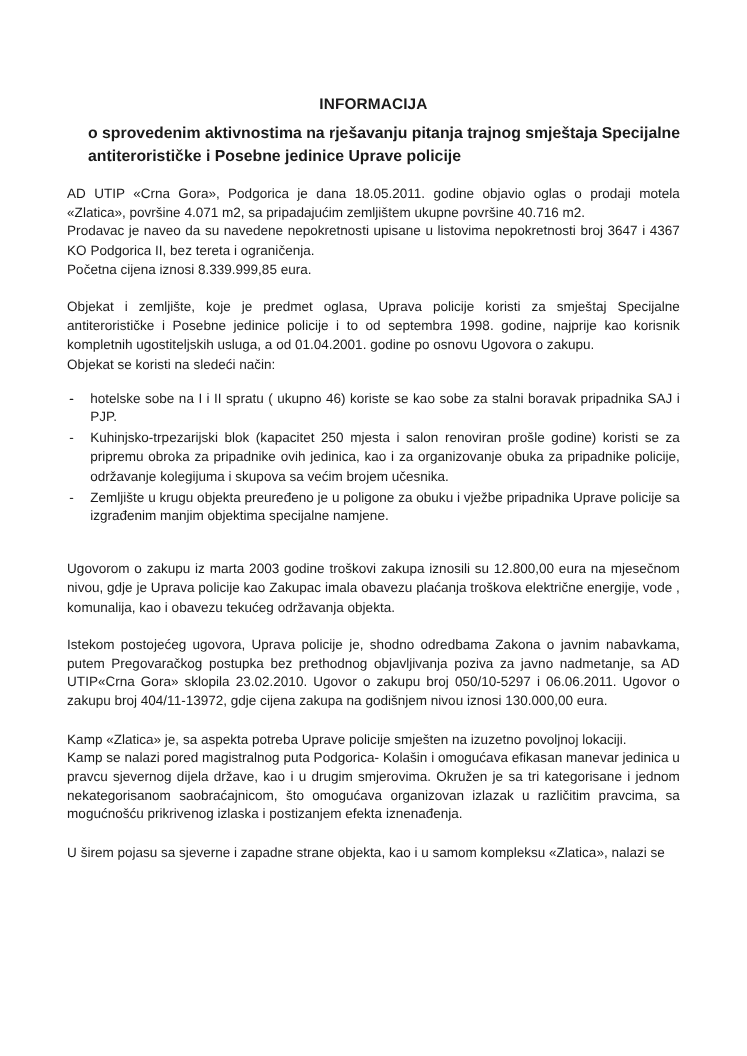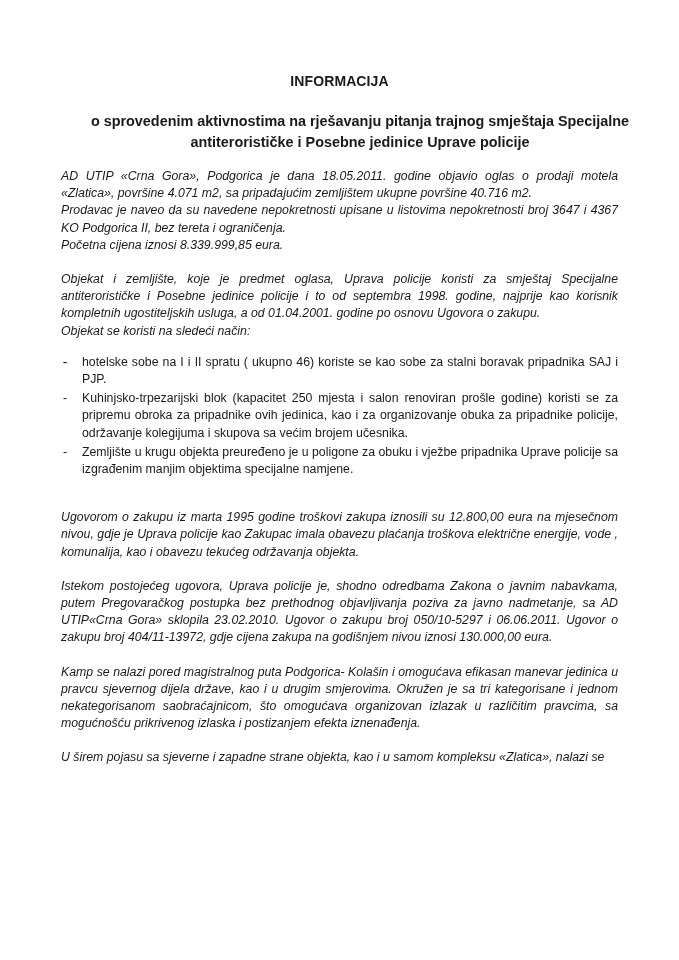--- a/index.html
+++ b/index.html
@@ -3,32 +3,32 @@
 <meta charset="utf-8">
 <style>
   html, body { margin: 0; padding: 0; background: #ffffff; }
   body { width: 679px; height: 960px; overflow: hidden; position: relative; }
   .page {
     position: absolute; left: 0; top: 0; width: 679px; height: 960px;
     background: #ffffff; color: #1a1a1a;
     font-family: "Liberation Sans", "DejaVu Sans", sans-serif;
   }
   .title {
-    position: absolute; top: 73px; left: 0; width: 679px; text-align: center;
+    position: absolute; top: 86px; left: 0; width: 679px; text-align: center;
     font-weight: bold; font-size: 14px; letter-spacing: 0.1px;
   }
   .subtitle {
-    position: absolute; top: 111px; left: 80px; width: 560px; text-align: center;
+    position: absolute; top: 111px; left: 80px; width: 560px; text-align: left;
     font-weight: bold; font-size: 14.4px; line-height: 21px;
   }
   .body {
     position: absolute; left: 61px; width: 557px; top: 168px;
     font-size: 12.3px; line-height: 17.2px;
   }
-  .p { margin: 0; text-align: justify; font-style: italic; }
+  .p { margin: 0; text-align: justify; }
   .p.left { text-align: left; }
   .gap { height: 17px; }
   .list { margin: 14px 0 14px 0; padding: 0; list-style: none; }
   .list li { position: relative; padding-left: 21px; text-align: justify; margin-bottom: 2px; }
   .list li .dash { position: absolute; left: 2px; top: 0; }
 </style>
 </head>
 <body>
 
 <div class="page">
@@ -46,23 +46,24 @@
       <p class="p">Objekat i zemljište, koje je predmet oglasa, Uprava policije koristi za smještaj Specijalne antiterorističke i Posebne jedinice policije i to od septembra 1998. godine, najprije kao korisnik kompletnih ugostiteljskih usluga, a od 01.04.2001. godine po osnovu Ugovora o zakupu.</p>
       <p class="p left">Objekat se koristi na sledeći način:</p>
     </div>
     <ul class="list">
       <li><span class="dash">-</span></li>
       <li><span class="dash">-</span><span>hotelske sobe na I i II spratu ( ukupno 46) koriste se kao sobe za stalni boravak pripadnika SAJ i PJP.</span></li>
       <li><span class="dash">-</span><span>Kuhinjsko-trpezarijski blok (kapacitet 250 mjesta i salon renoviran prošle godine) koristi se za pripremu obroka za pripadnike ovih jedinica, kao i za organizovanje obuka za pripadnike policije, održavanje kolegijuma i skupova sa većim brojem učesnika.</span></li>
       <li><span class="dash">-</span><span>Zemljište u krugu objekta preuređeno je u poligone za obuku i vježbe pripadnika Uprave policije sa izgrađenim manjim objektima specijalne namjene.</span></li>
     </ul>
     <div class="gap"></div>
-    <p class="p">Ugovorom o zakupu iz marta 1995 godine troškovi zakupa iznosili su 12.800,00 eura na mjesečnom nivou, gdje je Uprava policije kao Zakupac imala obavezu plaćanja troškova električne energije, vode , komunalija, kao i obavezu tekućeg održavanja objekta.</p>
+    <p class="p">Ugovorom o zakupu iz marta 2003 godine troškovi zakupa iznosili su 12.800,00 eura na mjesečnom nivou, gdje je Uprava policije kao Zakupac imala obavezu plaćanja troškova električne energije, vode , komunalija, kao i obavezu tekućeg održavanja objekta.</p>
     <div class="gap"></div>
     <p class="p">Istekom postojećeg ugovora, Uprava policije je, shodno odredbama Zakona o javnim nabavkama, putem Pregovaračkog postupka bez prethodnog objavljivanja poziva za javno nadmetanje, sa AD UTIP«Crna Gora» sklopila 23.02.2010. Ugovor o zakupu broj 050/10-5297 i 06.06.2011. Ugovor o zakupu broj 404/11-13972, gdje cijena zakupa na godišnjem nivou iznosi 130.000,00 eura.</p>
     <div class="gap"></div>
     <div>
+      <p class="p left">Kamp «Zlatica» je, sa aspekta potreba Uprave policije smješten na izuzetno povoljnoj   lokaciji.</p>
       <p class="p">Kamp se nalazi pored magistralnog puta Podgorica- Kolašin i omogućava efikasan manevar jedinica u pravcu sjevernog dijela države, kao i u drugim smjerovima. Okružen je sa tri kategorisane i jednom nekategorisanom saobraćajnicom, što omogućava organizovan izlazak u različitim pravcima, sa mogućnošću prikrivenog izlaska i postizanjem efekta iznenađenja.</p>
     </div>
     <div class="gap"></div>
     <p class="p">U širem pojasu sa sjeverne i zapadne strane objekta, kao i u samom kompleksu «Zlatica», nalazi se</p>
   </div>
 </div>
 
 </body></html>

